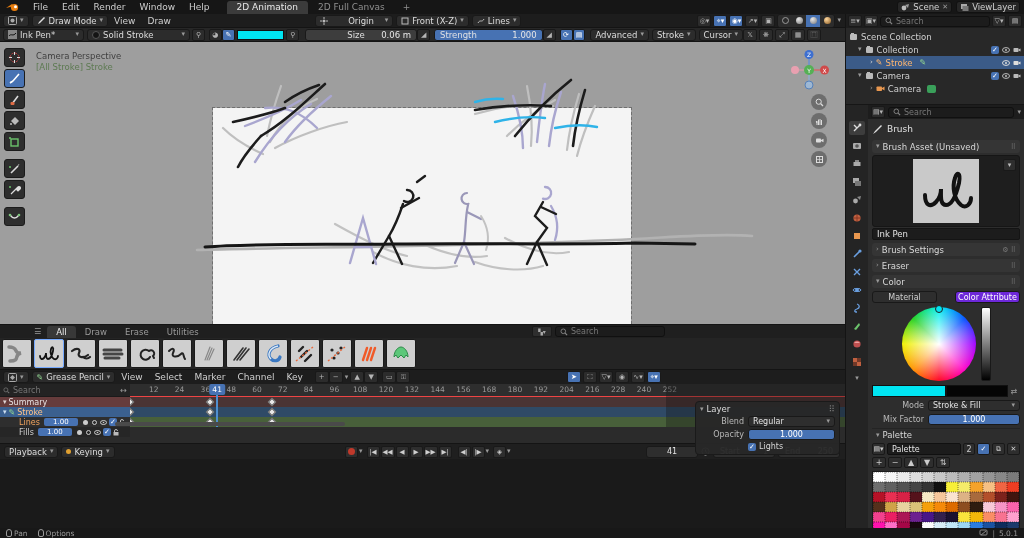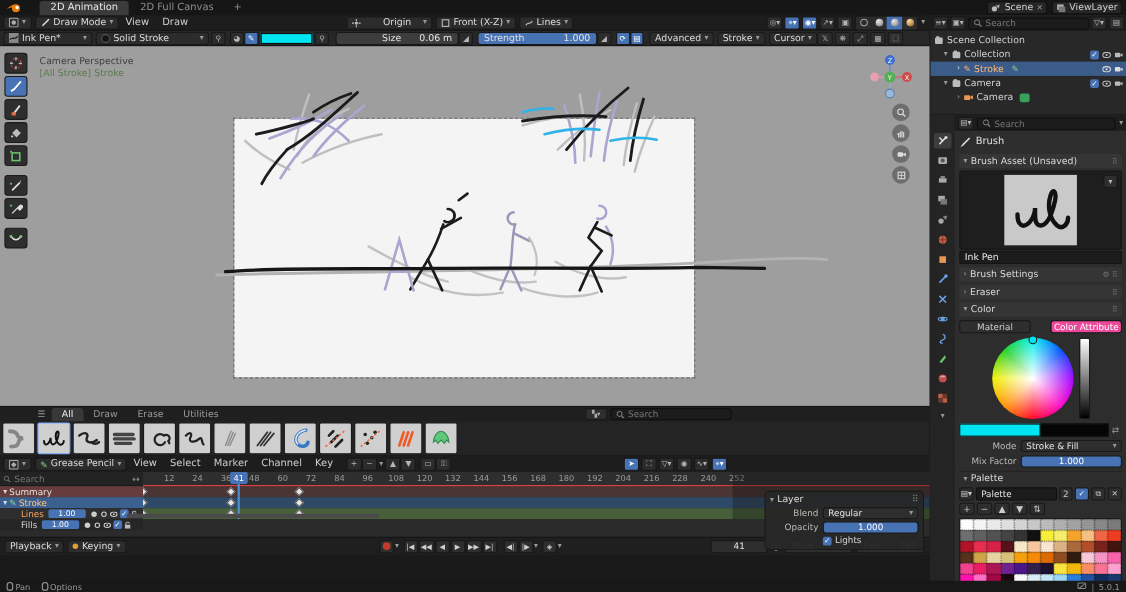--- a/index.html
+++ b/index.html
@@ -39,21 +39,21 @@
   .swatch-cyan { width:52px; height:10px; background:#00e5f2; border:1px solid #111; }
   .slider { position:relative; height:12px; background:#3d3d3d; border:1px solid #191919; border-radius:3px; display:flex; align-items:center; justify-content:space-between; padding:0 5px; color:#e6e6e6; font-size:8.5px; overflow:hidden; }
   .slider.blue { background:#4772b3; }
   .slider .lbl { opacity:.95; }
 
   
   .main-row { flex:1; display:flex; min-height:0; }
   .left-col { flex:1; display:flex; flex-direction:column; min-width:0; }
 
   
-  .viewport { position:relative; height:327px; background:#9e9e9e; overflow:hidden; flex:none; }
+  .viewport { position:relative; height:282px; background:#9e9e9e; overflow:hidden; flex:none; }
   .vp-overlay-text { position:absolute; left:36px; top:9px; line-height:11px; font-size:8.5px; color:#3f3f3f; }
   .vp-overlay-text .l2 { color:#5d7a52; }
   .toolbar { position:absolute; left:4px; top:6px; display:flex; flex-direction:column; gap:2px; }
   .tool-btn { width:21px; height:19px; background:#2e2e2e; border:1px solid #1b1b1b; border-radius:3px; display:flex; align-items:center; justify-content:center; }
   .tool-btn.active { background:#4772b3; }
   .tool-btn svg { display:block; }
   .tool-gap { height:4px; }
   .canvas-frame { position:absolute; left:213px; top:66px; width:418px; height:235px; background:#f4f4f4; outline:1px dashed #6f6f6f; }
   .draw-svg { position:absolute; left:175px; top:24px; width:600px; height:290px; pointer-events:none; }
   .gizmo { position:absolute; right:14px; top:6px; width:44px; height:44px; }
@@ -139,21 +139,21 @@
   .props-scroll { flex:1; overflow:hidden; padding:2px 4px 0 4px; }
   .crumb { display:flex; align-items:center; gap:4px; height:16px; color:#e0e0e0; font-size:9px; }
   .panel-hdr { display:flex; align-items:center; gap:3px; height:13px; background:#353535; border-radius:3px; margin-top:3px; padding:0 4px; color:#d8d8d8; font-size:8.5px; }
   .panel-hdr .dots { margin-left:auto; color:#777; font-size:7px; }
   .brush-preview { margin-top:2px; background:#1e1e1e; border:1px solid #161616; border-radius:3px; height:72px; position:relative; display:flex; align-items:center; justify-content:center; }
   .bp-img { width:66px; height:64px; background:#c9c9c9; display:flex; align-items:center; justify-content:center; }
   .bp-dd { position:absolute; right:3px; top:3px; width:13px; height:12px; background:#2e2e2e; border:1px solid #191919; border-radius:2px; color:#bbb; font-size:7px; display:flex; align-items:center; justify-content:center; }
   .brush-name { height:12px; background:#1c1c1c; border:1px solid #141414; border-radius:2px; color:#e5e5e5; font-size:8.5px; display:flex; align-items:center; padding:0 4px; margin-top:1px; }
   .seg { display:flex; gap:18px; margin-top:3px; }
   .seg-btn { flex:1; height:12px; background:#2e2e2e; border:1px solid #191919; color:#cfcfcf; font-size:8px; display:flex; align-items:center; justify-content:center; border-radius:3px; }
-  .seg-btn.on { background:#ec4899; color:#fff; }
+  .seg-btn.on { background:#6d28d9; color:#fff; }
   .wheel-wrap { display:flex; gap:5px; margin-top:4px; align-items:flex-start; justify-content:center; }
   .wheel { width:74px; height:74px; border-radius:50%; position:relative;
            background:conic-gradient(from 0deg, #00f0f0, #0050ff, #a000ff, #ff00c8, #ff0020, #ff9000, #f0f000, #20d020, #00f0f0); }
   .wheel::after { content:""; position:absolute; inset:0; border-radius:50%;
            background:radial-gradient(circle, rgba(255,255,255,1) 0%, rgba(255,255,255,0) 72%); }
   .picker-dot { position:absolute; left:50%; top:-2px; width:8px; height:8px; border-radius:50%; background:#00e5f2; border:1px solid #222; transform:translateX(-50%); z-index:2; }
   .val-slider { width:10px; height:74px; background:linear-gradient(#fff,#000); border:1px solid #191919; border-radius:2px; }
   .swatch-row { display:flex; align-items:center; margin-top:4px; gap:0; }
   .sw-a { flex:1.2; height:12px; background:#00e5f2; border:1px solid #111; }
   .sw-b { flex:1; height:12px; background:#050505; border:1px solid #111; }
@@ -187,20 +187,27 @@
 <div class="app">
 
   <div class="topbar">
     <span class="logo">
       <svg width="14" height="10" viewBox="0 0 14 10">
           <circle cx="8.5" cy="5.5" r="3.6" fill="#e87d0d"></circle>
           <circle cx="9.5" cy="4.8" r="1.5" fill="#fff"></circle>
           <path d="M0 6 L6 2 L8 4 Z" fill="#e87d0d"></path>
         </svg>
     </span>
+    <span class="ws-menus" style="display:flex;">
+        <span class="menu-item">File</span>
+        <span class="menu-item">Edit</span>
+        <span class="menu-item">Render</span>
+        <span class="menu-item">Window</span>
+        <span class="menu-item">Help</span>
+      </span>
     <div class="ws-tabs">
       <span class="ws-tab active">2D Animation</span>
       <span class="ws-tab">2D Full Canvas</span>
       <span class="ws-plus">+</span>
     </div>
     <div class="topbar-right">
       <div class="id-block">
         <svg class="mini-ico" viewBox="0 0 9 9">
             <circle cx="3" cy="5" r="2.4" fill="#bbb"></circle>
             <path d="M4 2 L8 1 L7 5 Z" fill="#999"></path>

